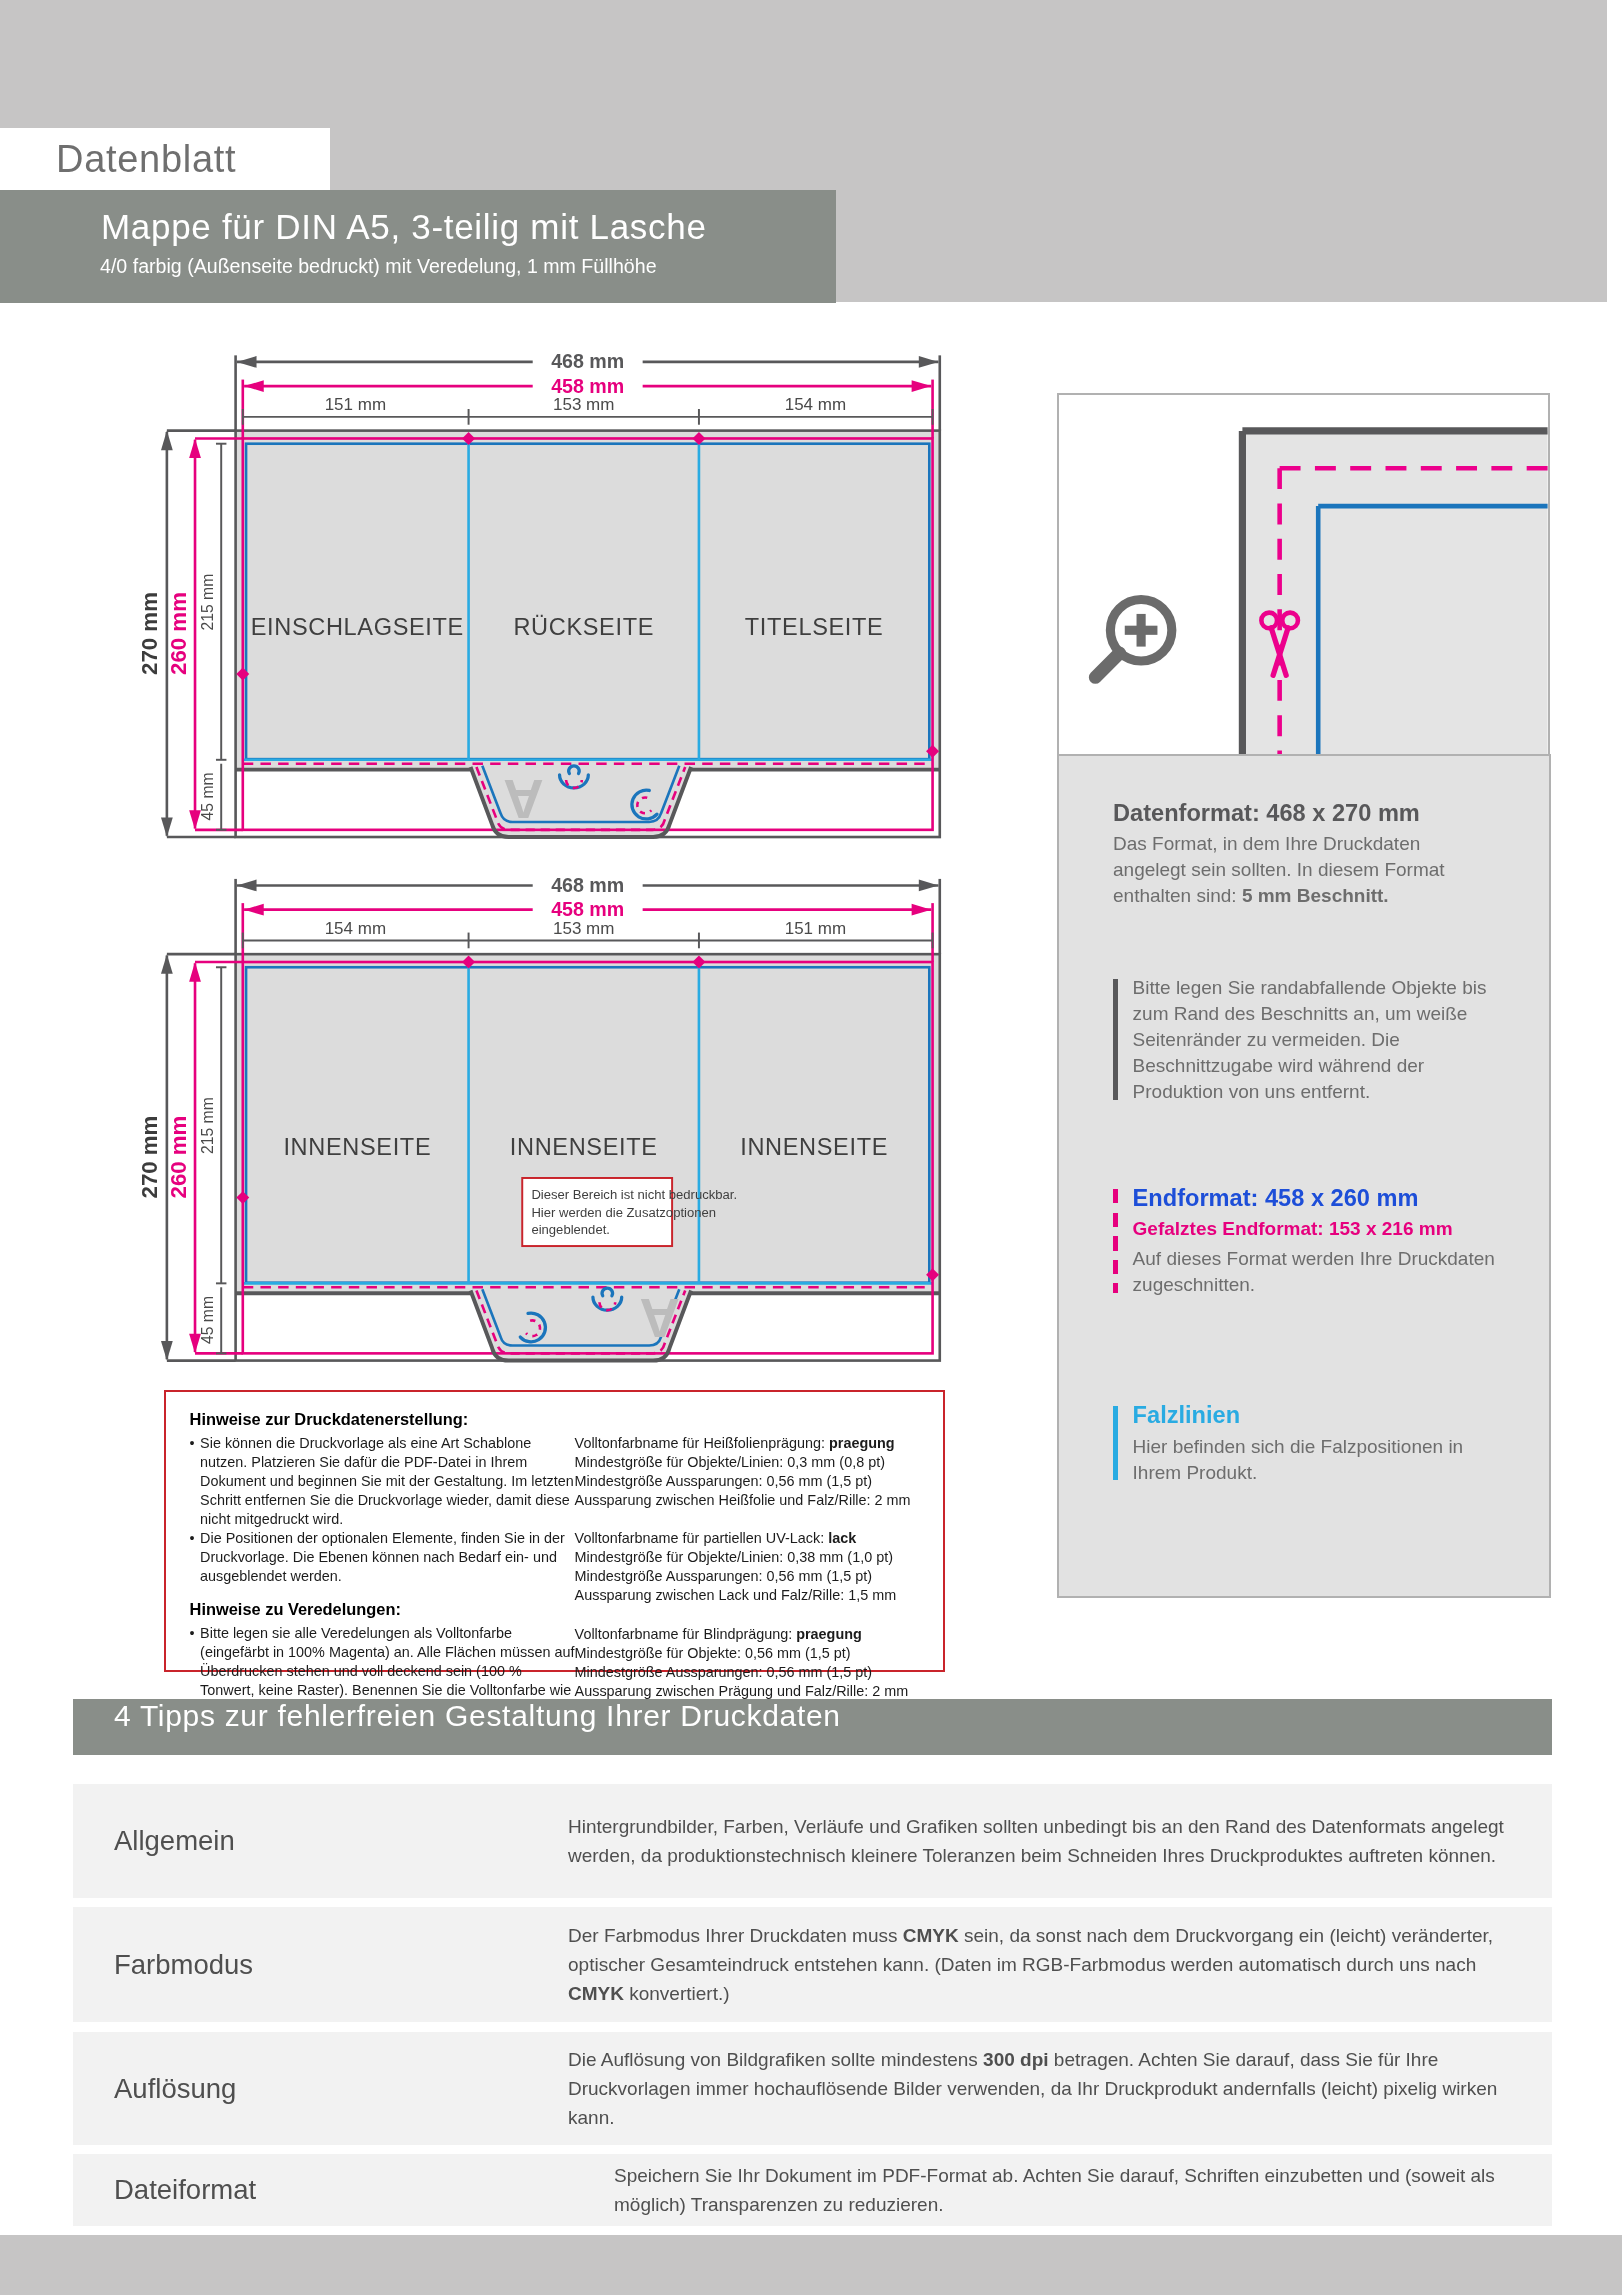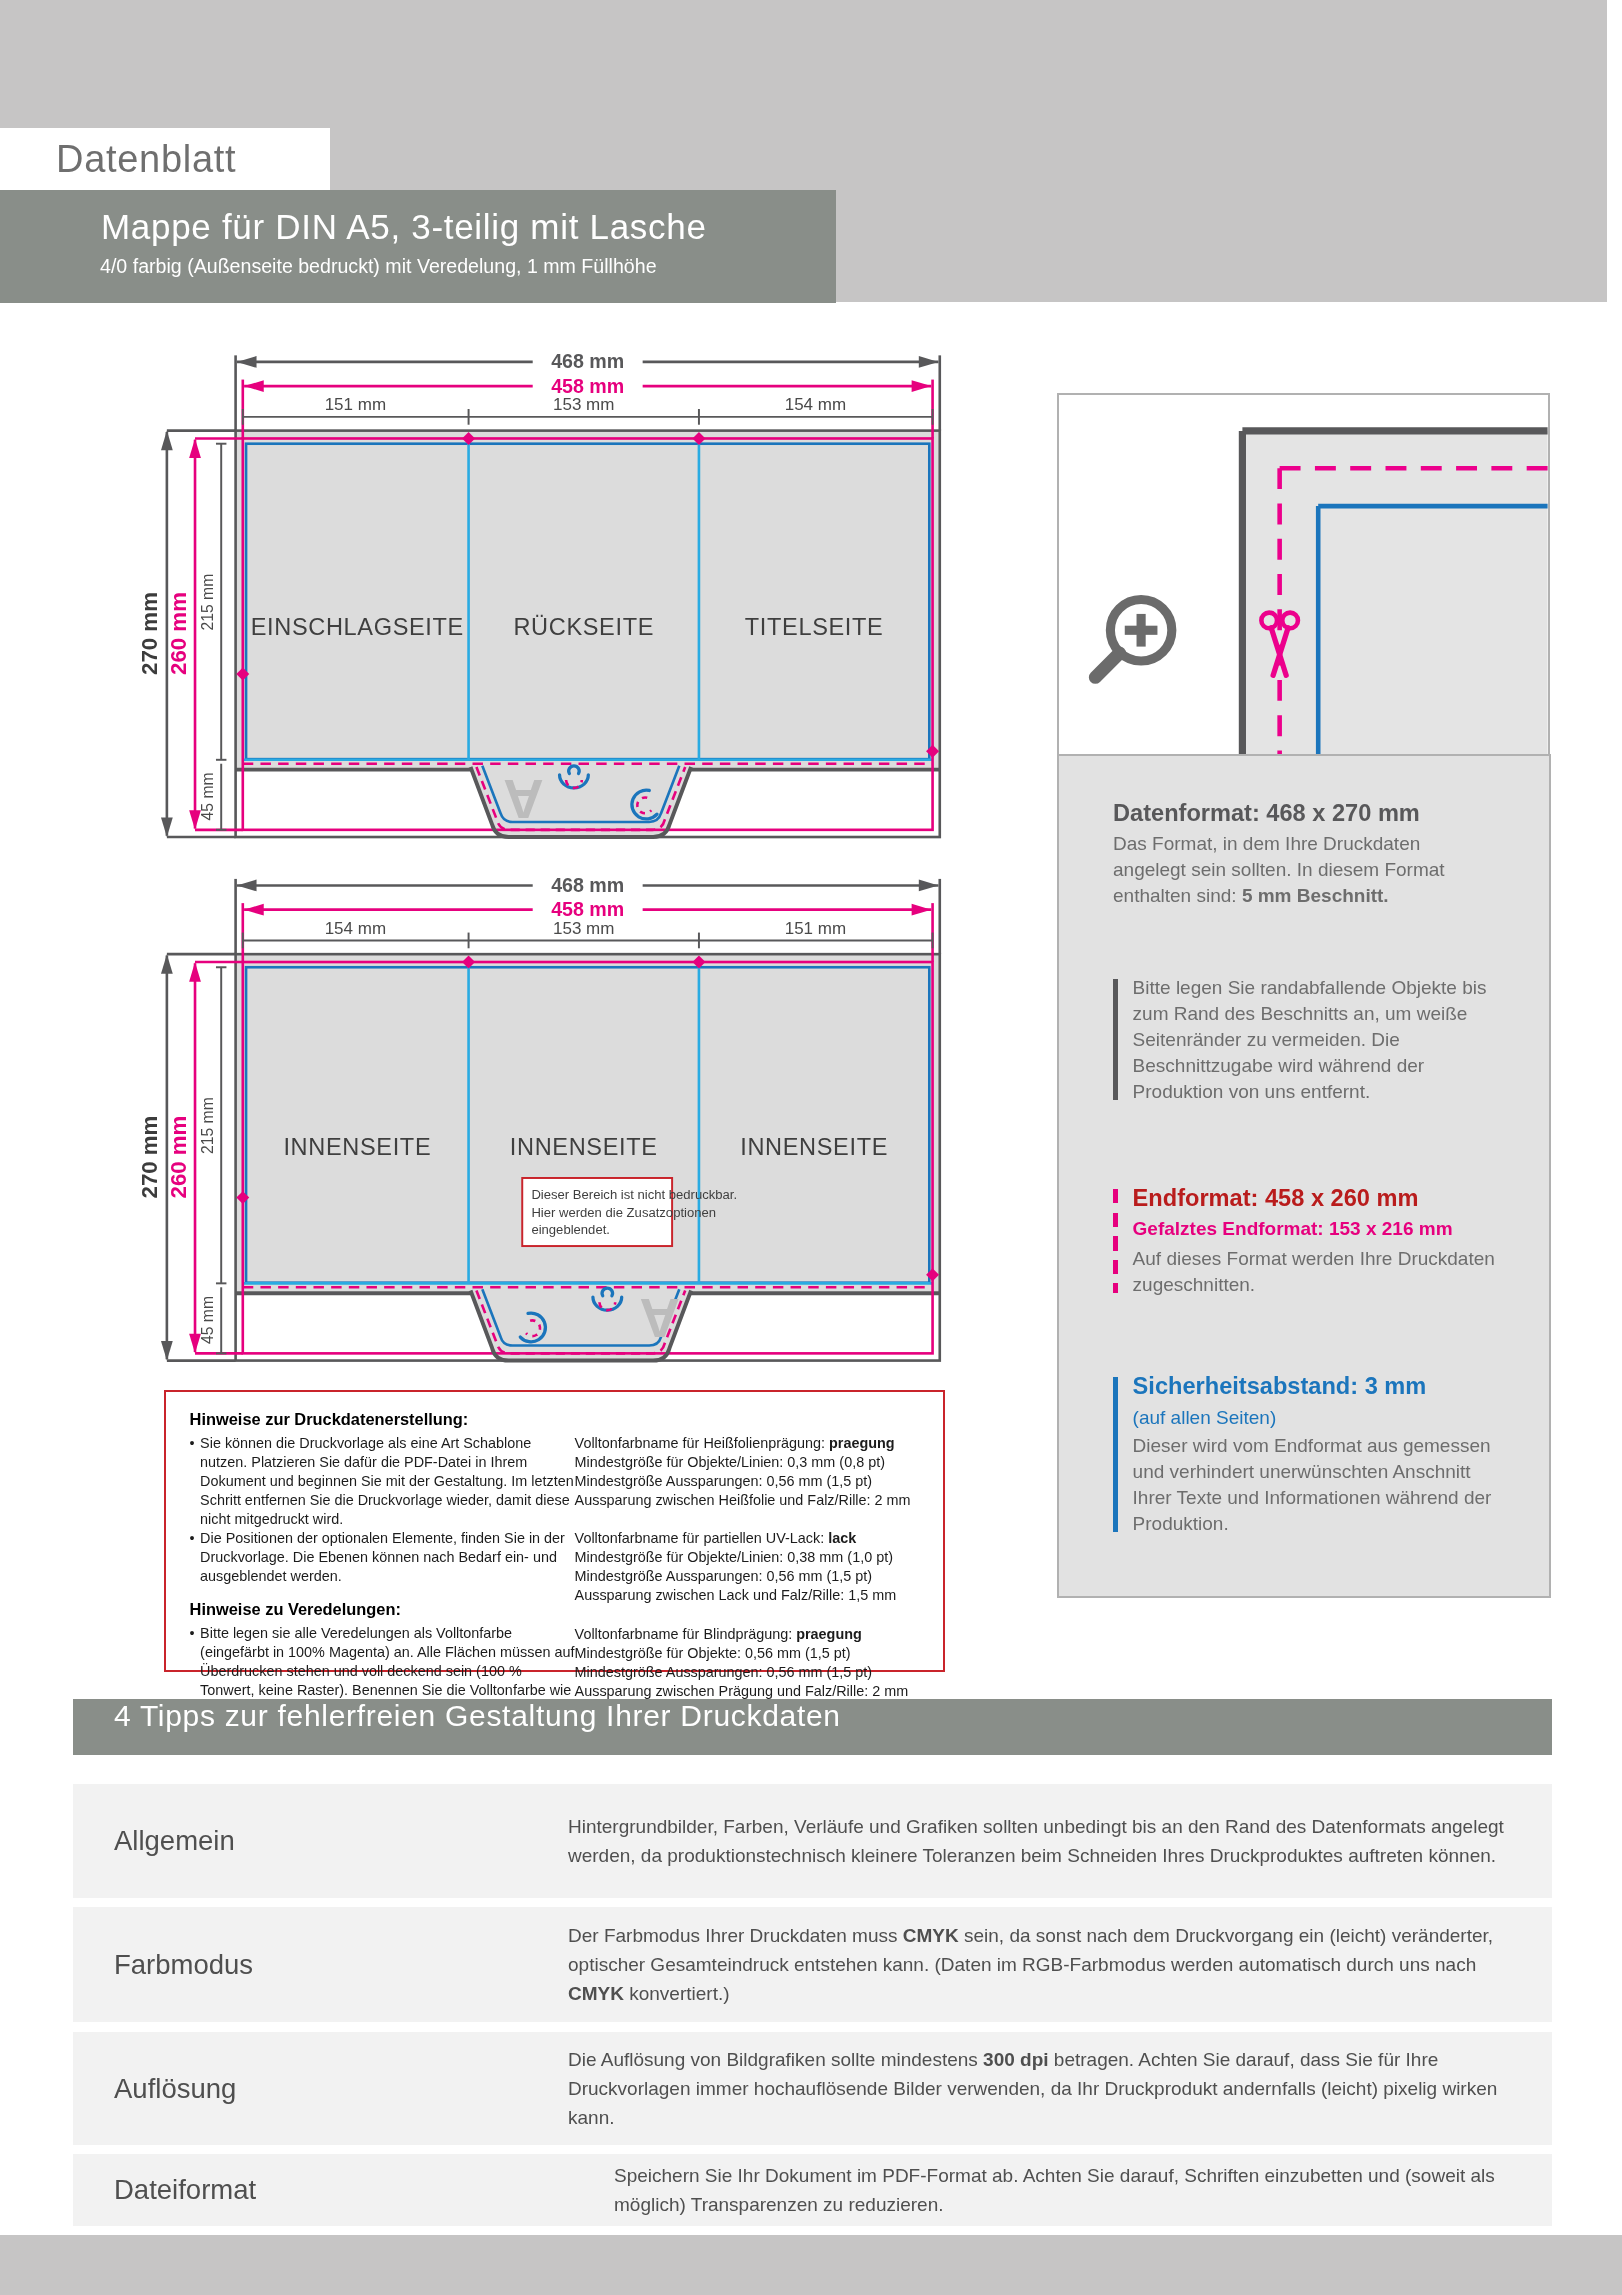--- a/index.html
+++ b/index.html
@@ -34,21 +34,21 @@
   
   .detail-box{position:absolute;left:1057px;top:393px;width:489px;height:364px;background:#fff;
               border:2.6px solid #b1b1b1;}
   
   .side-panel{position:absolute;left:1057px;top:754px;width:494px;height:844px;background:#e2e2e2;
               border:2px solid #b1b1b1;box-sizing:border-box;padding:27.5px 38px 0 38px;overflow:hidden;
               color:#6d6d6d;font-size:19px;line-height:26px;}
   .side-panel h3{margin:0 0 3.9px 0;font-size:23.6px;line-height:27.5px;}
   .blk{position:relative;margin:16px;}
   .blk .h-data{color:#58585a;}
-  .blk .h-end{color:#b91c1c;}
+  .blk .h-end{color:#1d4ed8;}
   .blk .h-sub{font-size:19px;font-weight:700;color:#e6007e;margin:0 0 3.9px 0;}
   .blk .h-safe{color:#1b75bc;}
   .blk .safe-sub{color:#1b75bc;margin:0 0 2.6px 0;}
   .blk .h-fold{color:#29abe2;}
   .barblk{padding-left:19.6px;}
   .vbar{position:absolute;left:0;top:3.9px;bottom:5.2px;width:4.6px;}
   .vbar.gray{background:#58585a;}
   .vbar.blue{background:#1b75bc;}
   .vbar.cyan{background:#29abe2;}
   .vbar.dashm{background:repeating-linear-gradient(180deg,#e6007e 0 14.4px,transparent 14.4px 23.6px);}
@@ -259,26 +259,20 @@
       <div>Bitte legen Sie randabfallende Objekte bis zum Rand des Beschnitts an, um weiße Seitenränder zu vermeiden. Die Beschnittzugabe wird während der Produktion von uns entfernt.</div>
     </div>
     <div class="sp-gap2"></div>
     <div class="blk barblk">
       <div class="vbar dashm"></div>
       <h3 class="h-end">Endformat: 458 x 260 mm</h3>
       <div class="h-sub">Gefalztes Endformat: 153 x 216 mm</div>
       <div>Auf dieses Format werden Ihre Druckdaten zugeschnitten.</div>
     </div>
     <div class="sp-gap3"></div>
-    <div class="blk barblk">
-      <div class="vbar blue"></div>
-      <h3 class="h-safe">Sicherheitsabstand: 3 mm</h3>
-      <div class="safe-sub">(auf allen Seiten)</div>
-      <div>Dieser wird vom Endformat aus gemessen und verhindert unerwünschten Anschnitt Ihrer Texte und Informationen während der Produktion.</div>
-    </div>
     <div class="sp-gap4"></div>
     <div class="blk barblk">
       <div class="vbar cyan"></div>
       <h3 class="h-fold">Falzlinien</h3>
       <div>Hier befinden sich die Falzpositionen in Ihrem Produkt.</div>
     </div>
   </div>
 
   <div class="hinweise">
     <div class="hw-col hw-left">

